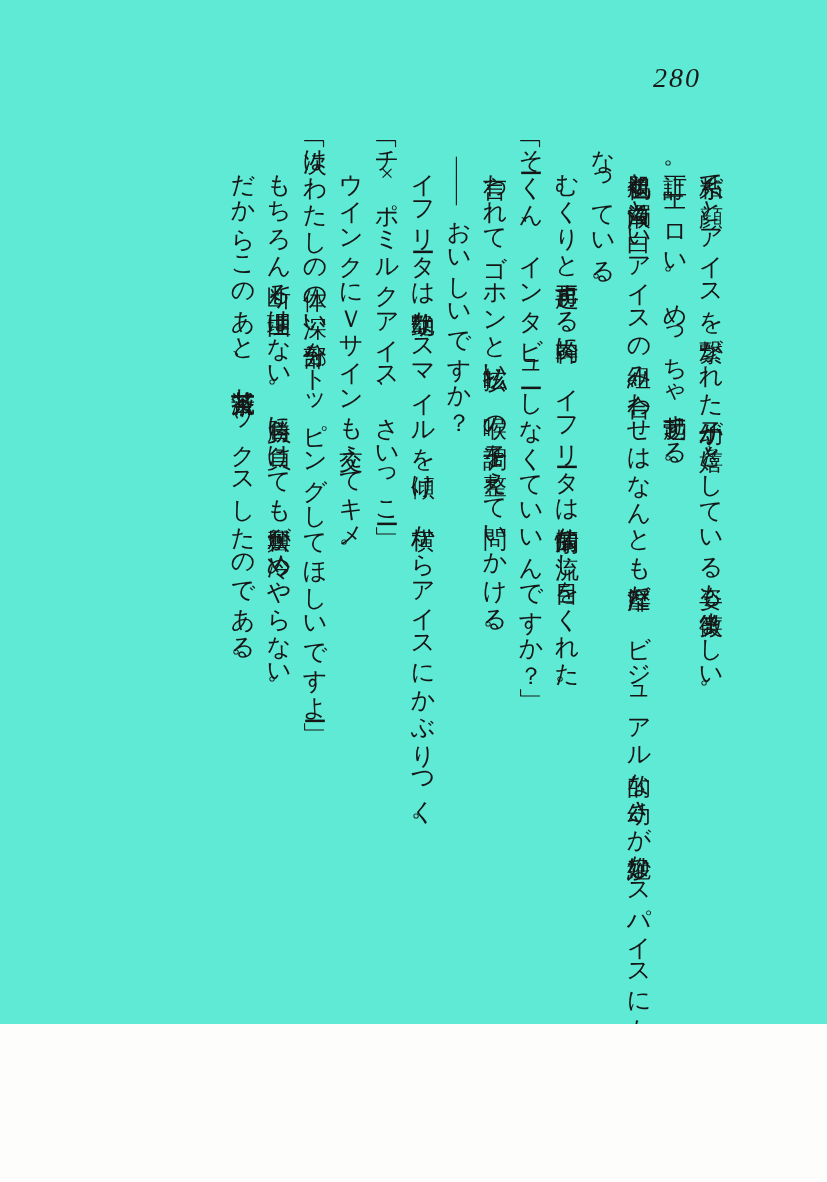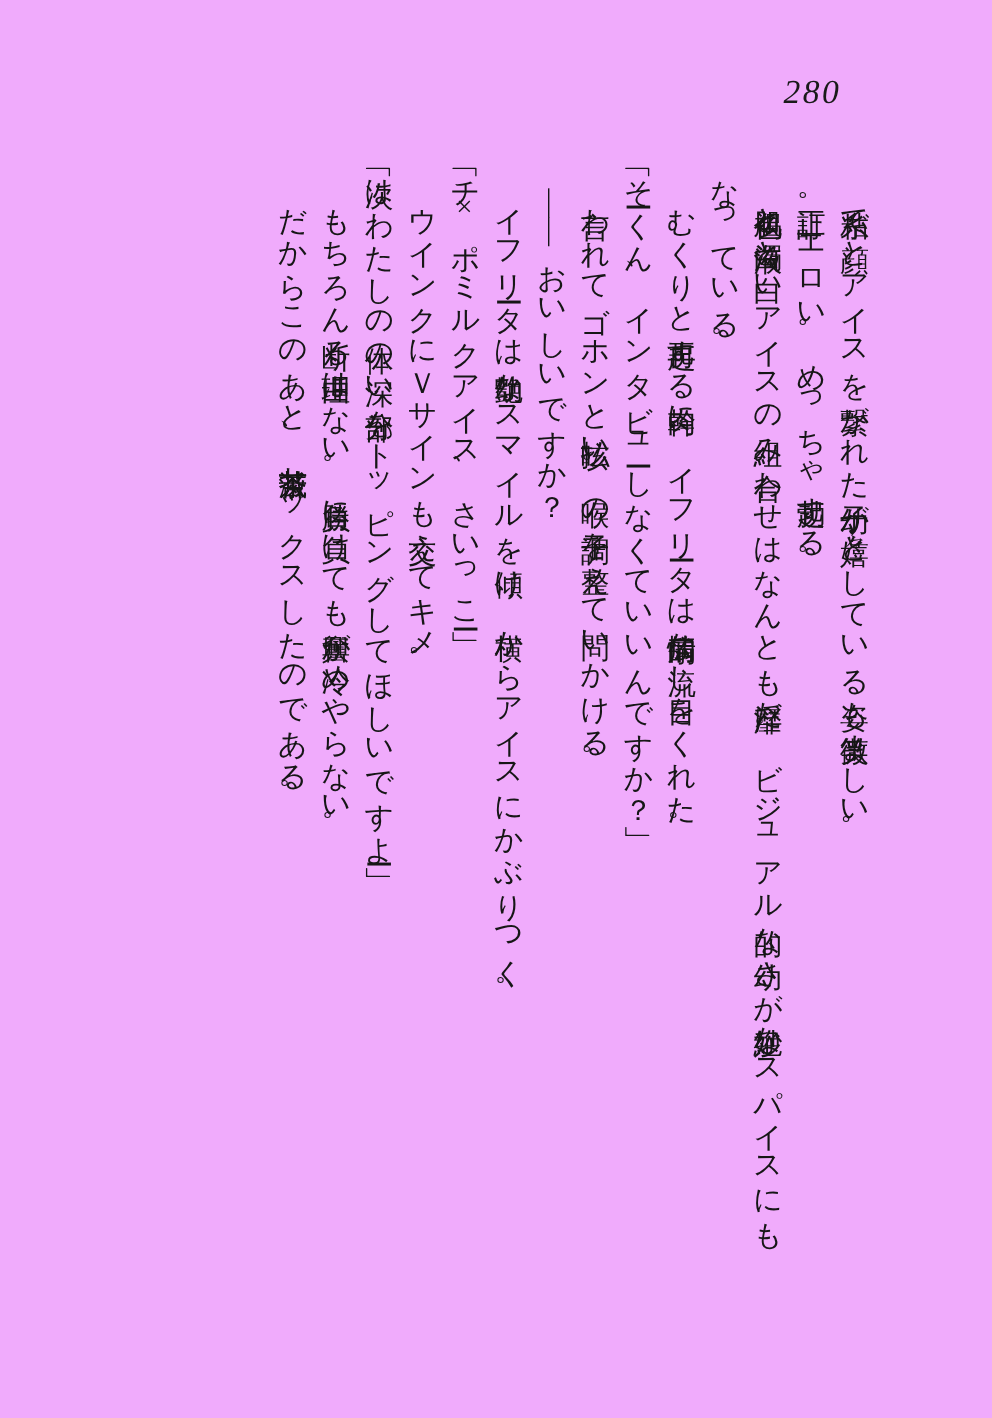--- a/index.html
+++ b/index.html
@@ -9,23 +9,23 @@
   body {
     width: 827px;
     height: 1182px;
     background: #fdfdfb;
     font-family: "Liberation Serif", "DejaVu Serif", serif;
     color: #151515;
   }
   .page {
     position: relative;
     width: 827px;
-    height: 1182px;
+    height: 1024px;
     overflow: hidden;
-    background: #f0abfc;
+    background: #5eead4;
   }
   .page-number {
     position: absolute;
     top: 62px;
     left: 653px;
     font-size: 28px;
     font-style: italic;
     letter-spacing: 2px;
     color: #1a1a1a;
   }

